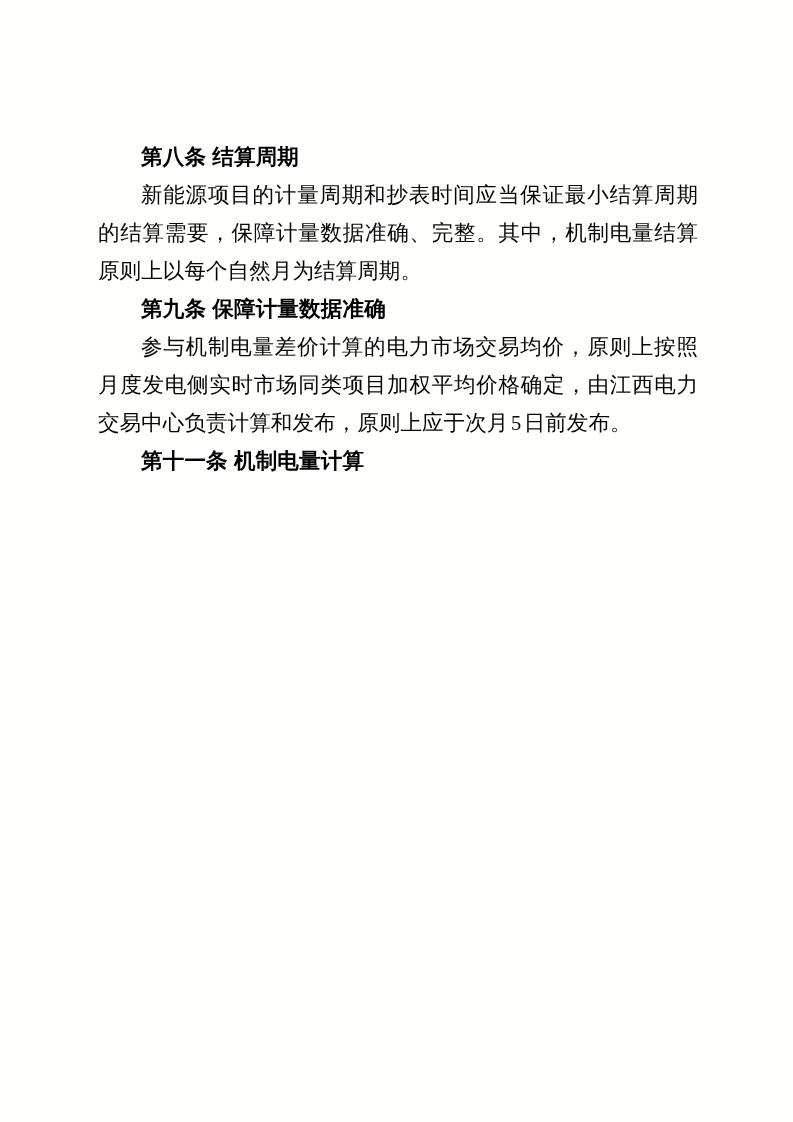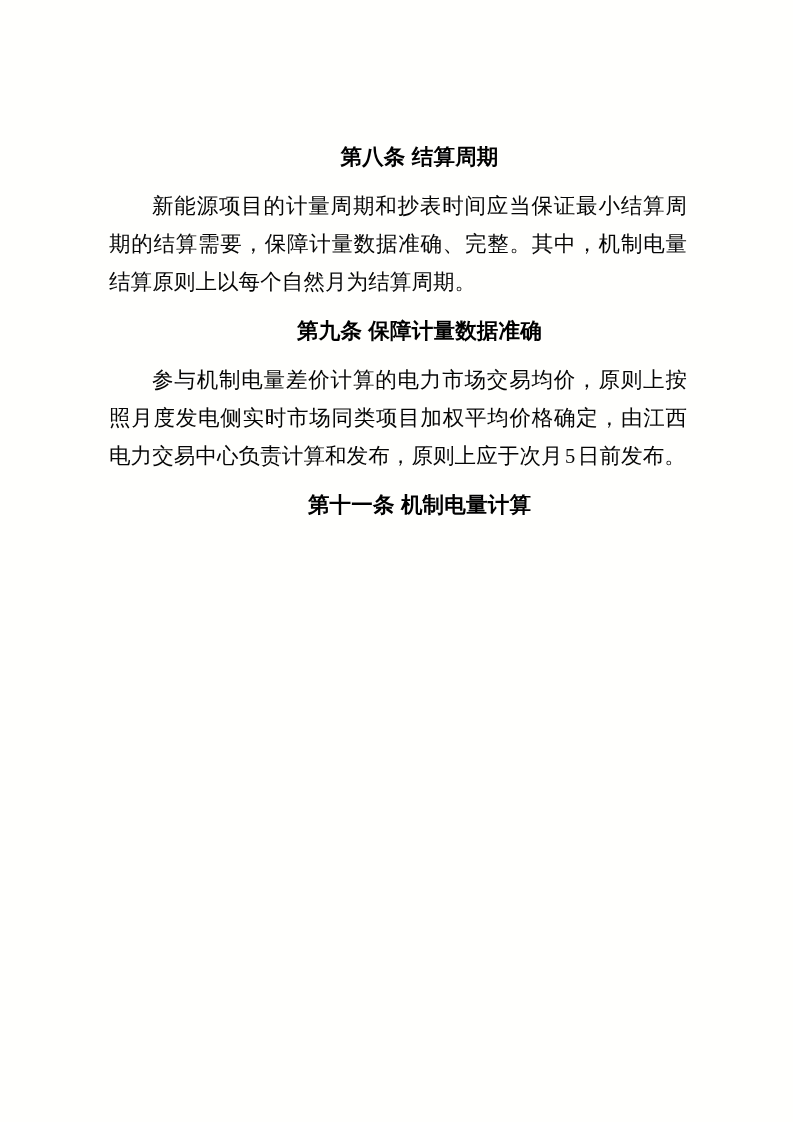--- a/index.html
+++ b/index.html
@@ -28,35 +28,34 @@
   .article-heading {
     font-family: "Liberation Sans", "DejaVu Sans", sans-serif;
     font-size: 21.5px;
     line-height: 38px;
     font-weight: 700;
     color: #000000;
     text-indent: 43px;
     letter-spacing: 0.2px;
     white-space: nowrap;
     margin: 0;
-    text-align: center;
   }
 
   
   .body-para {
     font-family: "Liberation Sans", "DejaVu Sans", sans-serif;
     font-size: 21.5px;
     line-height: 38px;
     font-weight: 400;
     color: #050505;
     text-indent: 43px;
     text-align: justify;
     text-justify: inter-character;
     letter-spacing: 0.1px;
-    margin: 11px;
+    margin: 0;
     word-break: break-all;
   }
 
   
   .num {
     font-family: "Liberation Serif", "DejaVu Serif", serif;
     font-size: 20.5px;
     padding: 0 2.5px;
     letter-spacing: 0;
   }

